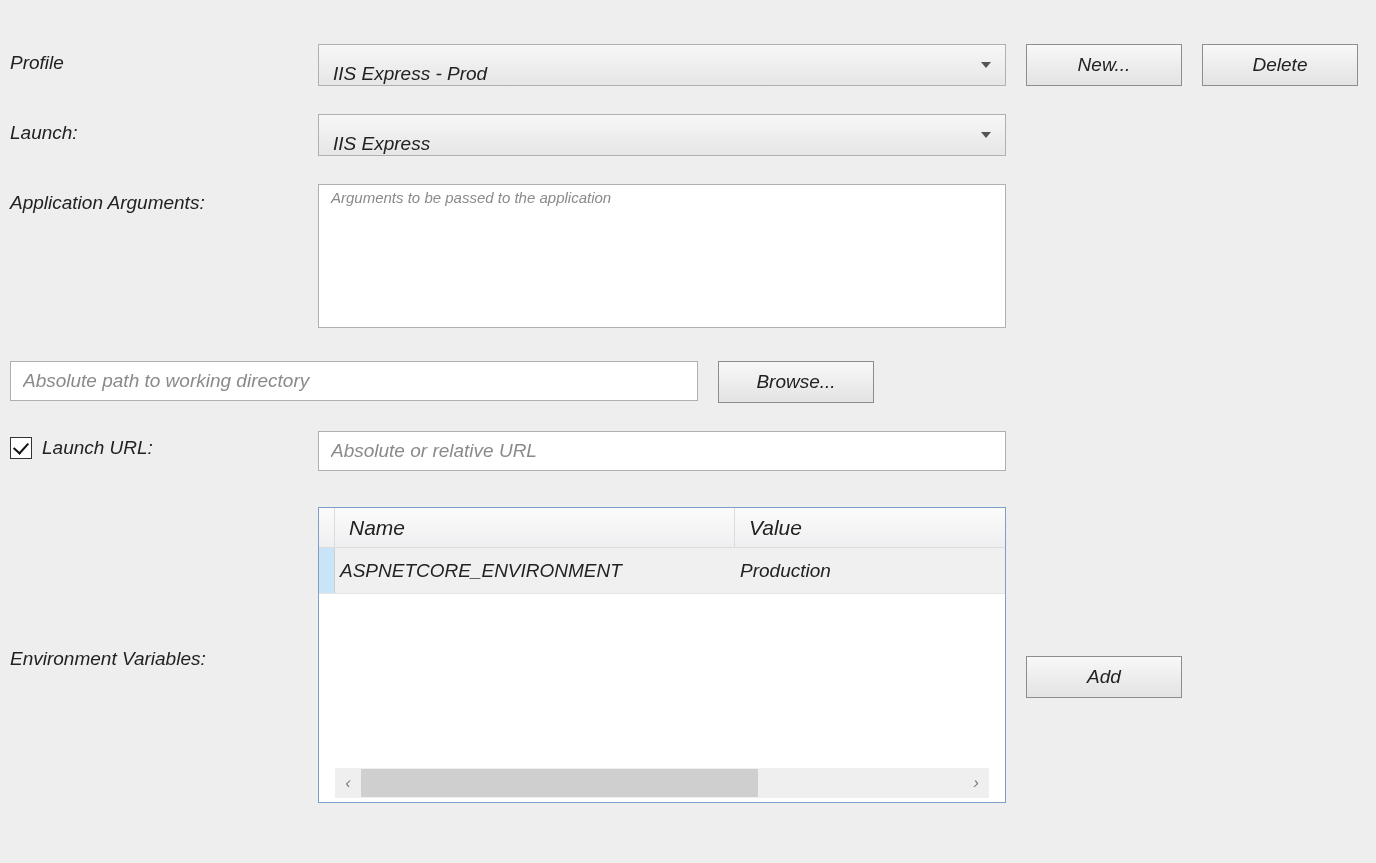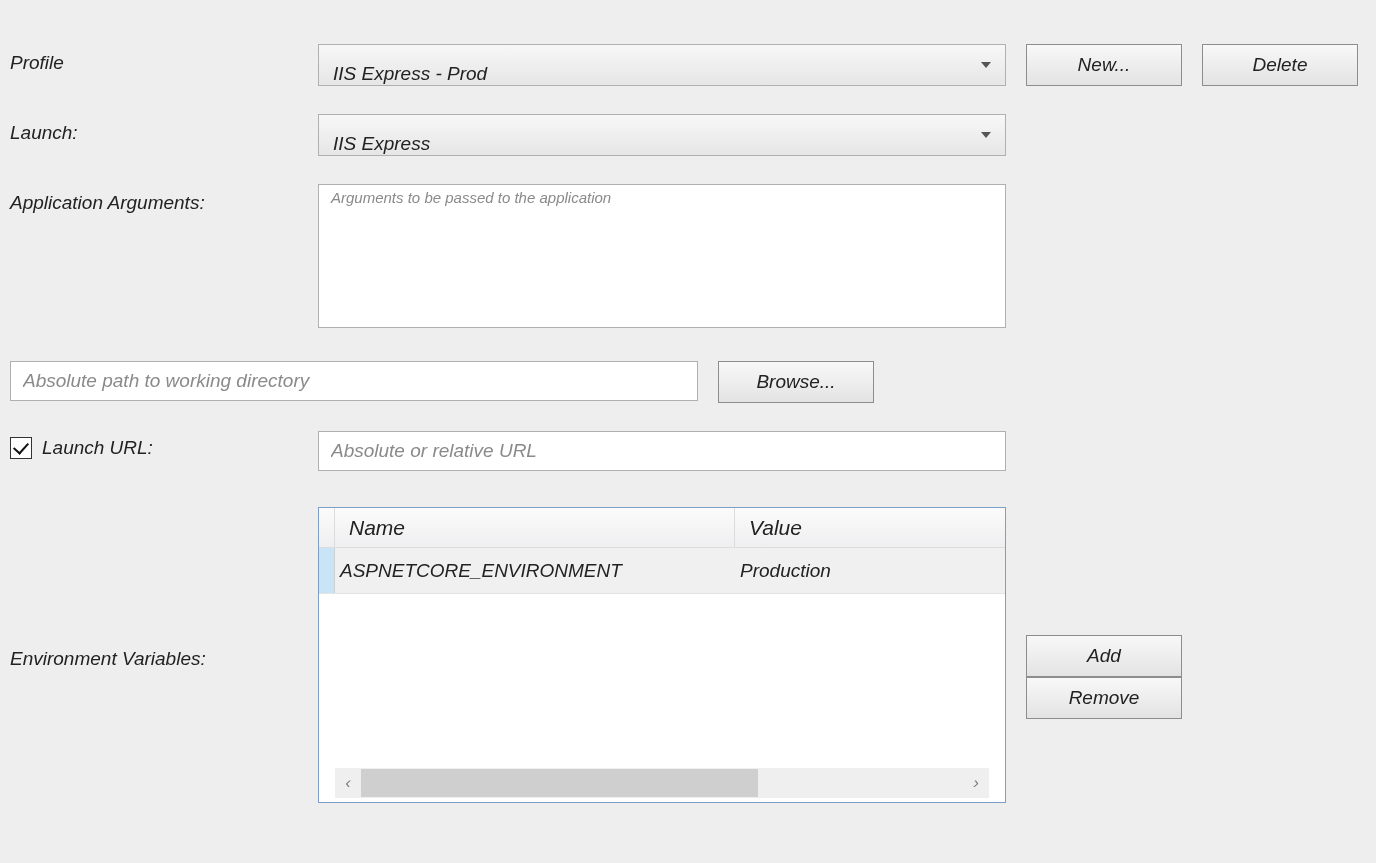--- a/index.html
+++ b/index.html
@@ -292,17 +292,16 @@
           <div class="arrow">‹</div>
           <div class="track">
             <div class="thumb"></div>
           </div>
           <div class="arrow">›</div>
         </div>
       </div>
     </div>
     <div class="env-side">
       <div class="btn">Add</div>
-      <div class="btn">Remove</div>
     </div>
   </div>
 
 </div>
 
 </body></html>

